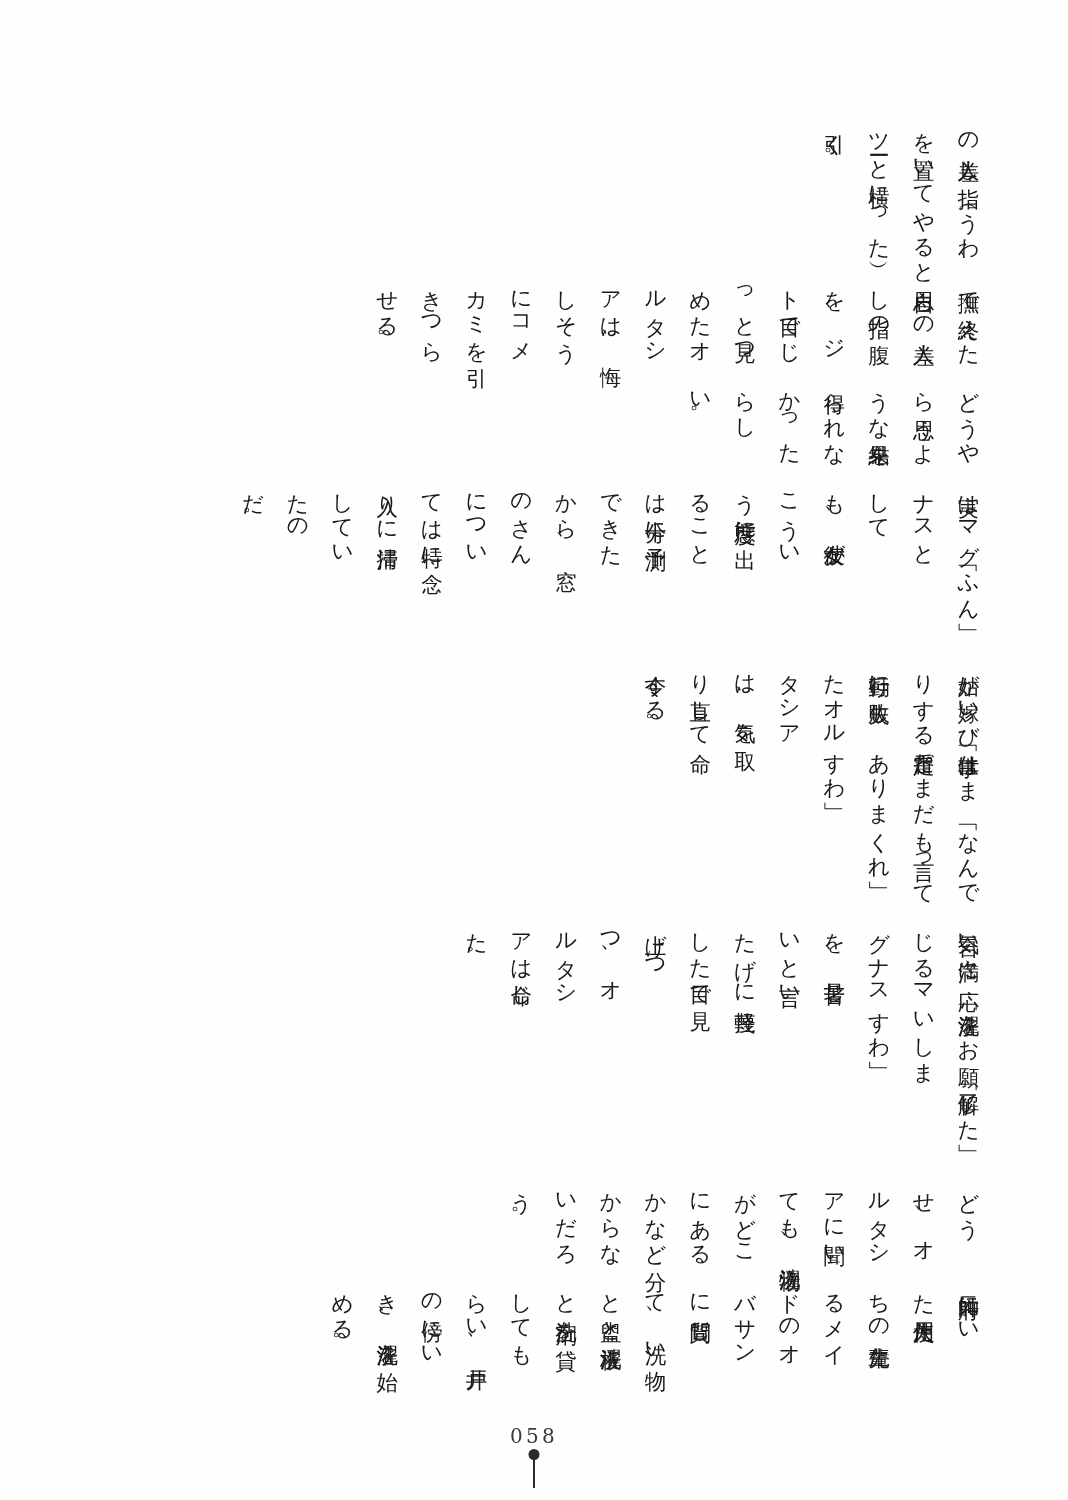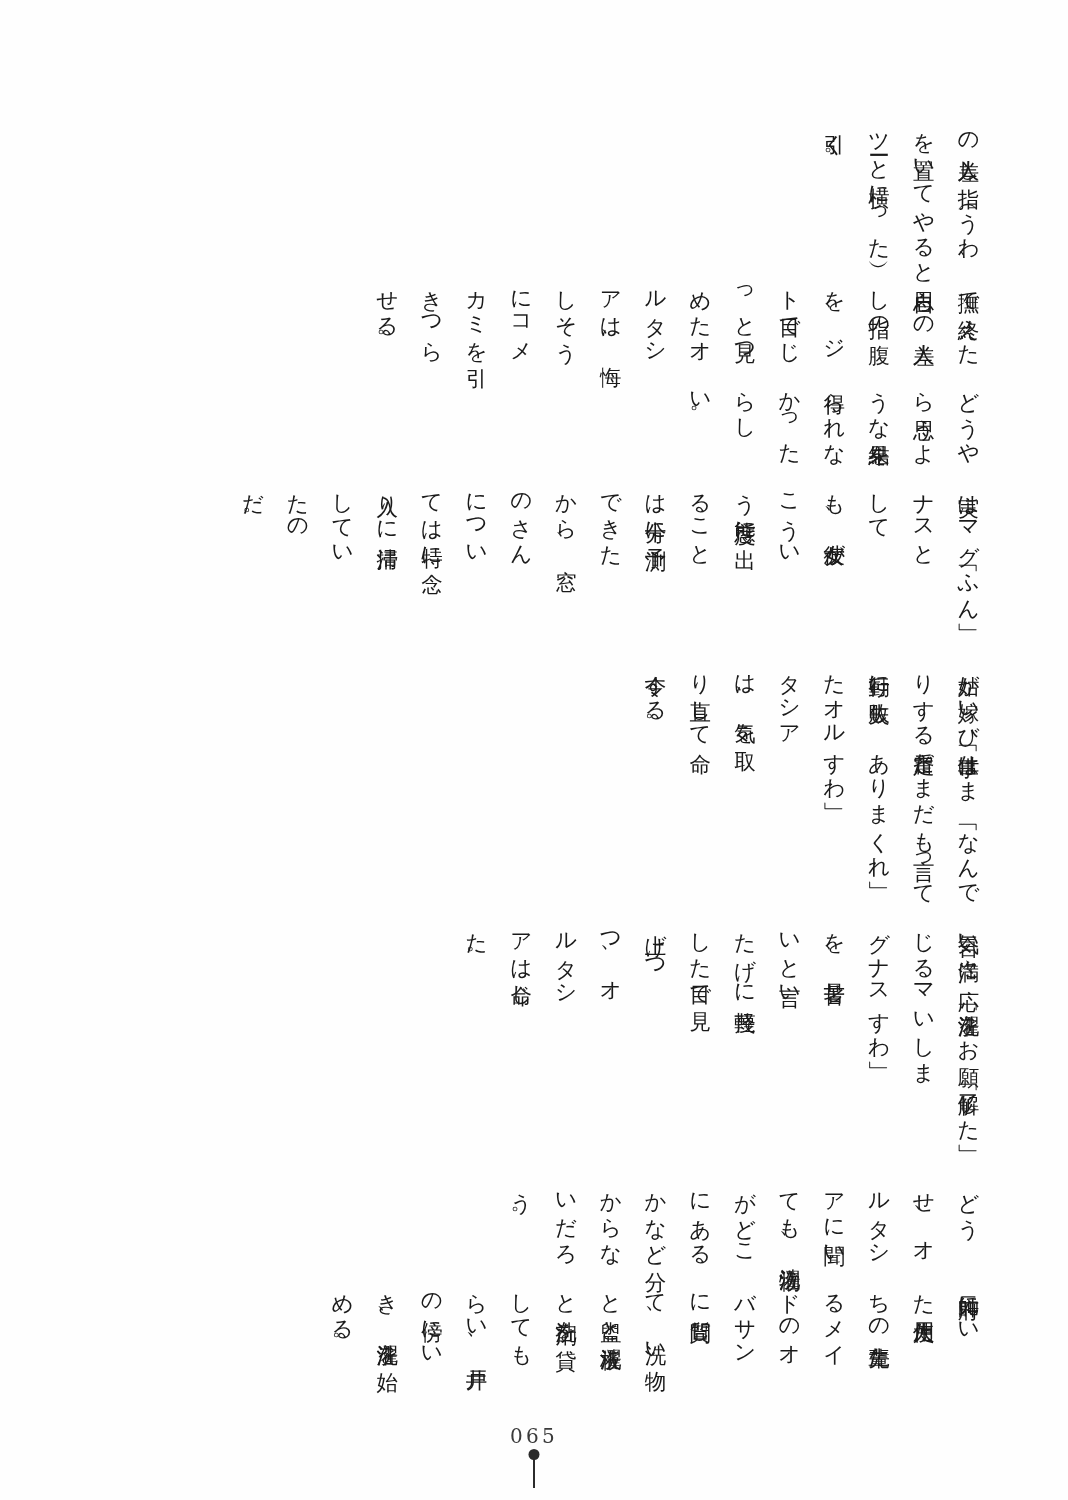--- a/index.html
+++ b/index.html
@@ -94,16 +94,16 @@
     <p class="para indent">姑が嫁いびりする定番行動に失敗したオルタシアは、気を取り直して命令する。</p>
     <p class="para">「仕事はまだまだありますわ」</p>
     <p class="para">「なんでも言ってくれ」</p>
     <p class="para indent">気合い満々に応じるマグナスを、暑苦しいと言いたげに軽蔑した目で見上げつつ、オルタシアは命じた。</p>
     <p class="para">「洗濯をお願いしますわ」</p>
     <p class="para">「了解した」</p>
     <p class="para indent">どうせ、オルタシアに聞いても、洗濯物がどこにあるかなど分からないだろう。</p>
     <p class="para indent">元帥府にいた使用人たちの先輩たるメイドのオバサンに質問して、洗い物と盥と洗濯板と洗剤を貸してもらい、井戸の傍にいき、洗濯を始める。</p>
   </div>
 
-  <div class="page-number">065</div>
+  <div class="page-number">058</div>
   <div class="page-ornament"></div>
 
 </div>
 
 </body></html>

